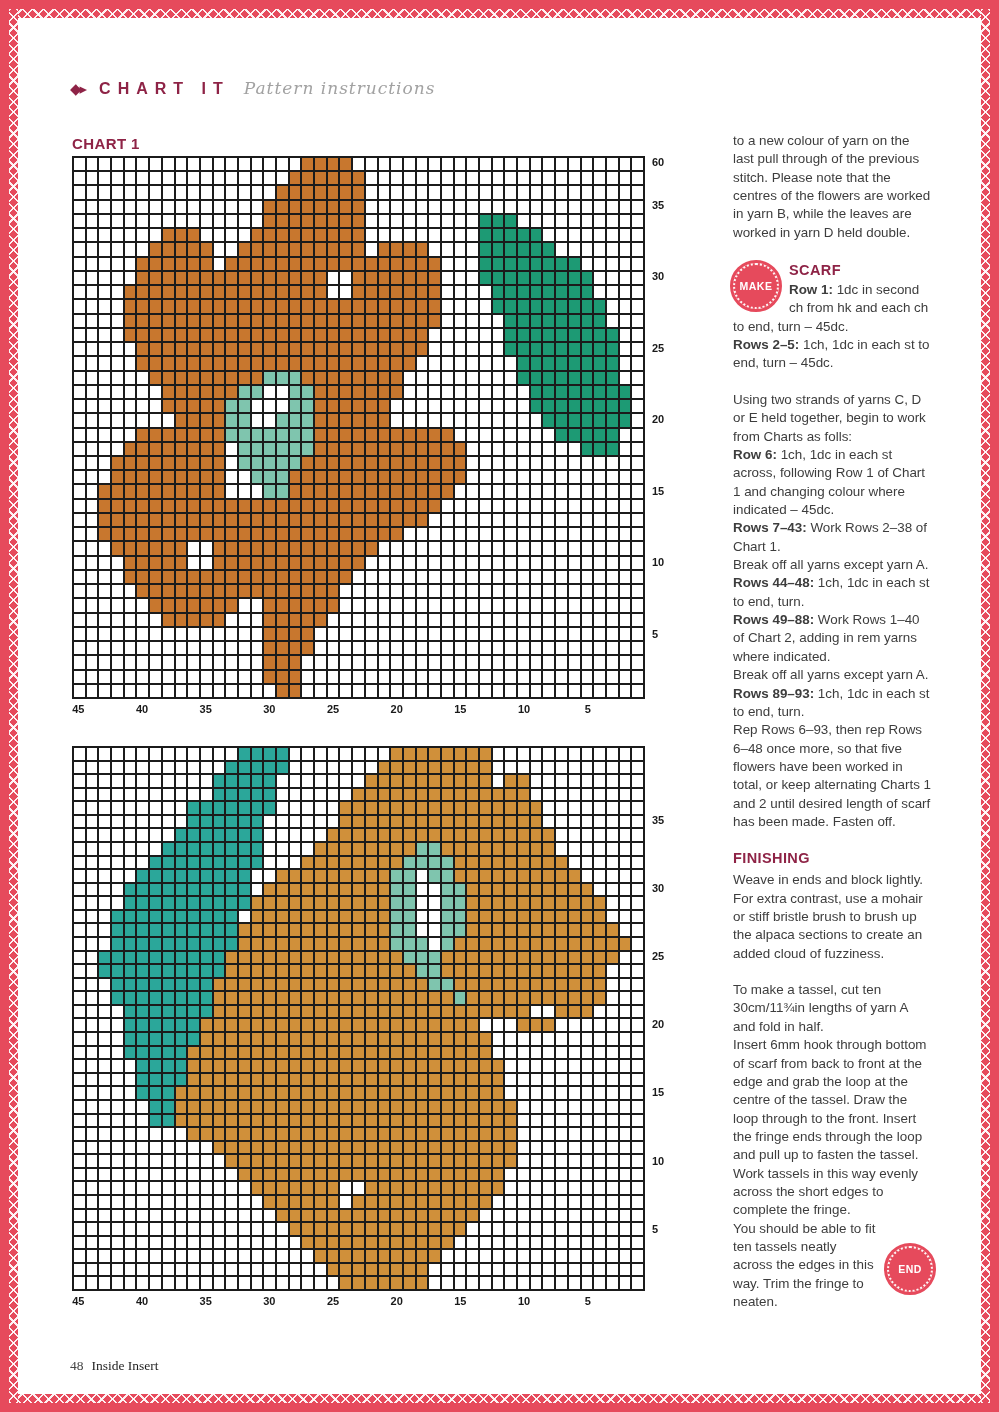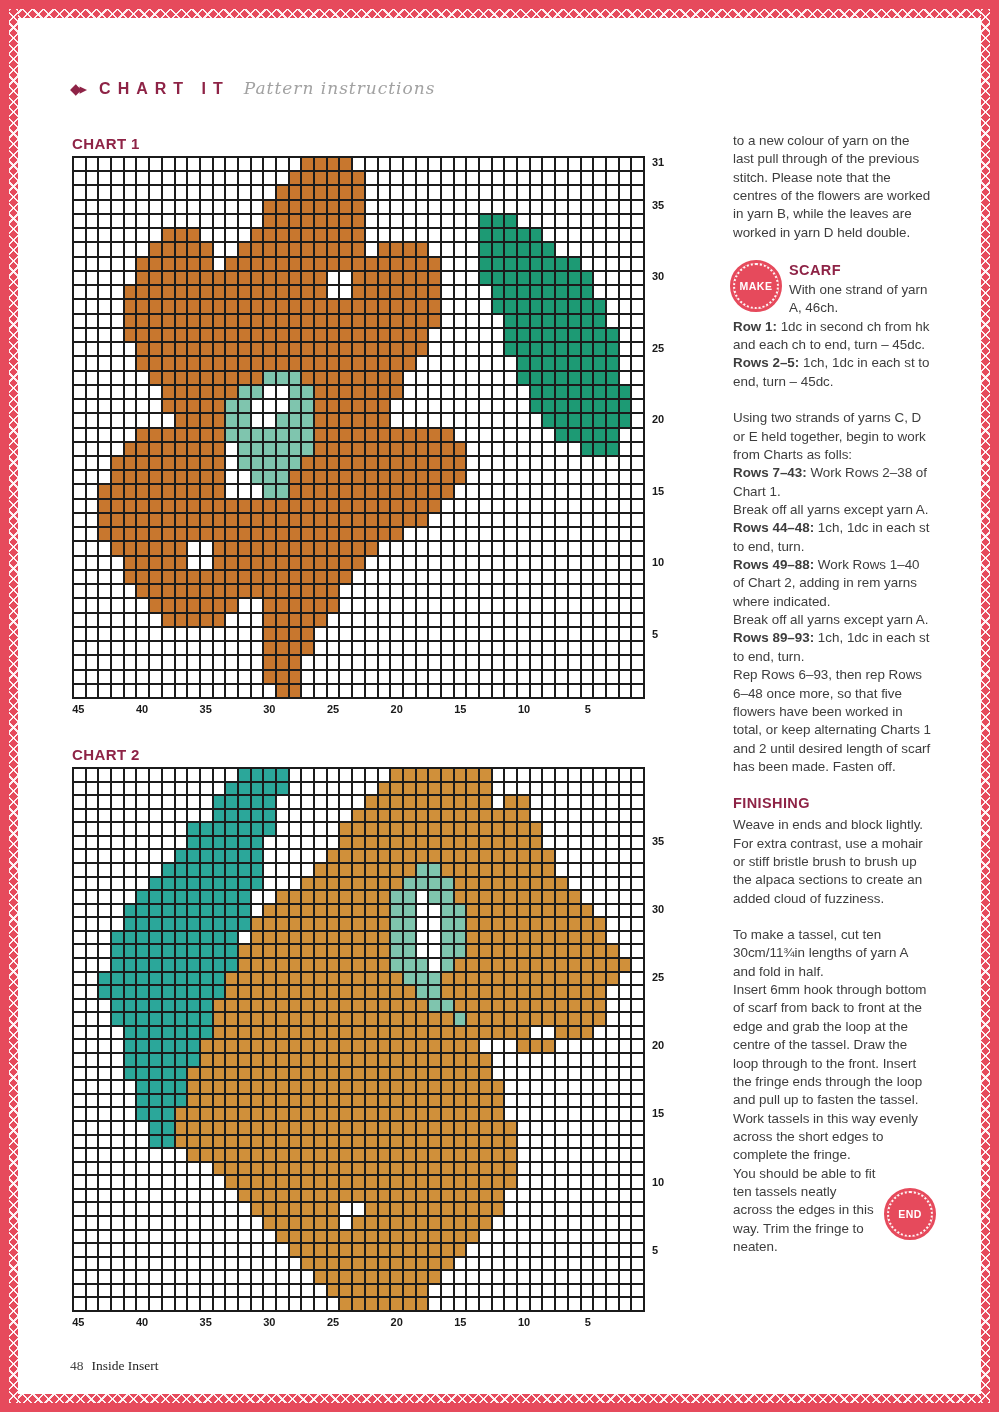--- a/index.html
+++ b/index.html
@@ -1785,21 +1785,21 @@
         <i class="c" style="background: rgb(255, 255, 255);"></i>
         <i class="c" style="background: rgb(255, 255, 255);"></i>
         <i class="c" style="background: rgb(255, 255, 255);"></i>
         <i class="c" style="background: rgb(255, 255, 255);"></i>
         <i class="c" style="background: rgb(255, 255, 255);"></i>
         <i class="c" style="background: rgb(255, 255, 255);"></i>
         <i class="c" style="background: rgb(255, 255, 255);"></i>
         <i class="c" style="background: rgb(255, 255, 255);"></i>
       </div>
     <div class="ylabels">
-        <span style="top: 0.144737px;">31</span>
+        <span style="top: 0.144737px;">60</span>
         <span style="top: 43.0132px;">35</span>
         <span style="top: 114.461px;">30</span>
         <span style="top: 185.908px;">25</span>
         <span style="top: 257.355px;">20</span>
         <span style="top: 328.803px;">15</span>
         <span style="top: 400.25px;">10</span>
         <span style="top: 471.697px;">5</span>
       </div>
     <div class="xlabels">
         <span style="left: 6.36667px;">45</span>
@@ -1809,21 +1809,20 @@
         <span style="left: 261.033px;">25</span>
         <span style="left: 324.7px;">20</span>
         <span style="left: 388.367px;">15</span>
         <span style="left: 452.033px;">10</span>
         <span style="left: 515.7px;">5</span>
       </div>
   </div>
 </div>
 
 <div class="chart-block" style="top:746px;">
-  <div class="chart-label">CHART 2</div>
   <div class="grid-wrap">
     <div class="grid g2" style="grid-template-columns: repeat(45, 1fr); grid-template-rows: repeat(40, 1fr);">
         <i class="c" style="background: rgb(255, 255, 255);"></i>
         <i class="c" style="background: rgb(255, 255, 255);"></i>
         <i class="c" style="background: rgb(255, 255, 255);"></i>
         <i class="c" style="background: rgb(255, 255, 255);"></i>
         <i class="c" style="background: rgb(255, 255, 255);"></i>
         <i class="c" style="background: rgb(255, 255, 255);"></i>
         <i class="c" style="background: rgb(255, 255, 255);"></i>
         <i class="c" style="background: rgb(255, 255, 255);"></i>
@@ -3642,25 +3641,25 @@
       </div>
   </div>
 </div>
 
 <div class="rightcol">
   <p>to a new colour of yarn on the last pull through of the previous stitch. Please note that the centres of the flowers are worked in yarn B, while the leaves are worked in yarn D held double.</p>
 
   <div class="scarf-sec">
     <span class="badge start-badge">MAKE</span>
     <div class="sec-head">SCARF</div>
-    <p>With one strand of yarn A, 46ch.</p>
     <div>
         <p><b>Row 1: </b>1dc in second ch from hk and each ch to end, turn – 45dc.</p>
         <p><b>Rows 2–5: </b>1ch, 1dc in each st to end, turn – 45dc.</p>
         <p class="gap">Using two strands of yarns C, D or E held together, begin to work from Charts as folls:</p>
+        <p><b>Row 6: </b>1ch, 1dc in each st across, following Row 1 of Chart 1 and changing colour where indicated – 45dc.</p>
         <p><b>Rows 7–43: </b>Work Rows 2–38 of Chart 1.</p>
         <p>Break off all yarns except yarn A.</p>
         <p><b>Rows 44–48: </b>1ch, 1dc in each st to end, turn.</p>
         <p><b>Rows 49–88: </b>Work Rows 1–40 of Chart 2, adding in rem yarns where indicated.</p>
         <p>Break off all yarns except yarn A.</p>
         <p><b>Rows 89–93: </b>1ch, 1dc in each st to end, turn.</p>
         <p>Rep Rows 6–93, then rep Rows 6–48 once more, so that five flowers have been worked in total, or keep alternating Charts 1 and 2 until desired length of scarf has been made. Fasten off.</p>
       </div>
   </div>
 

